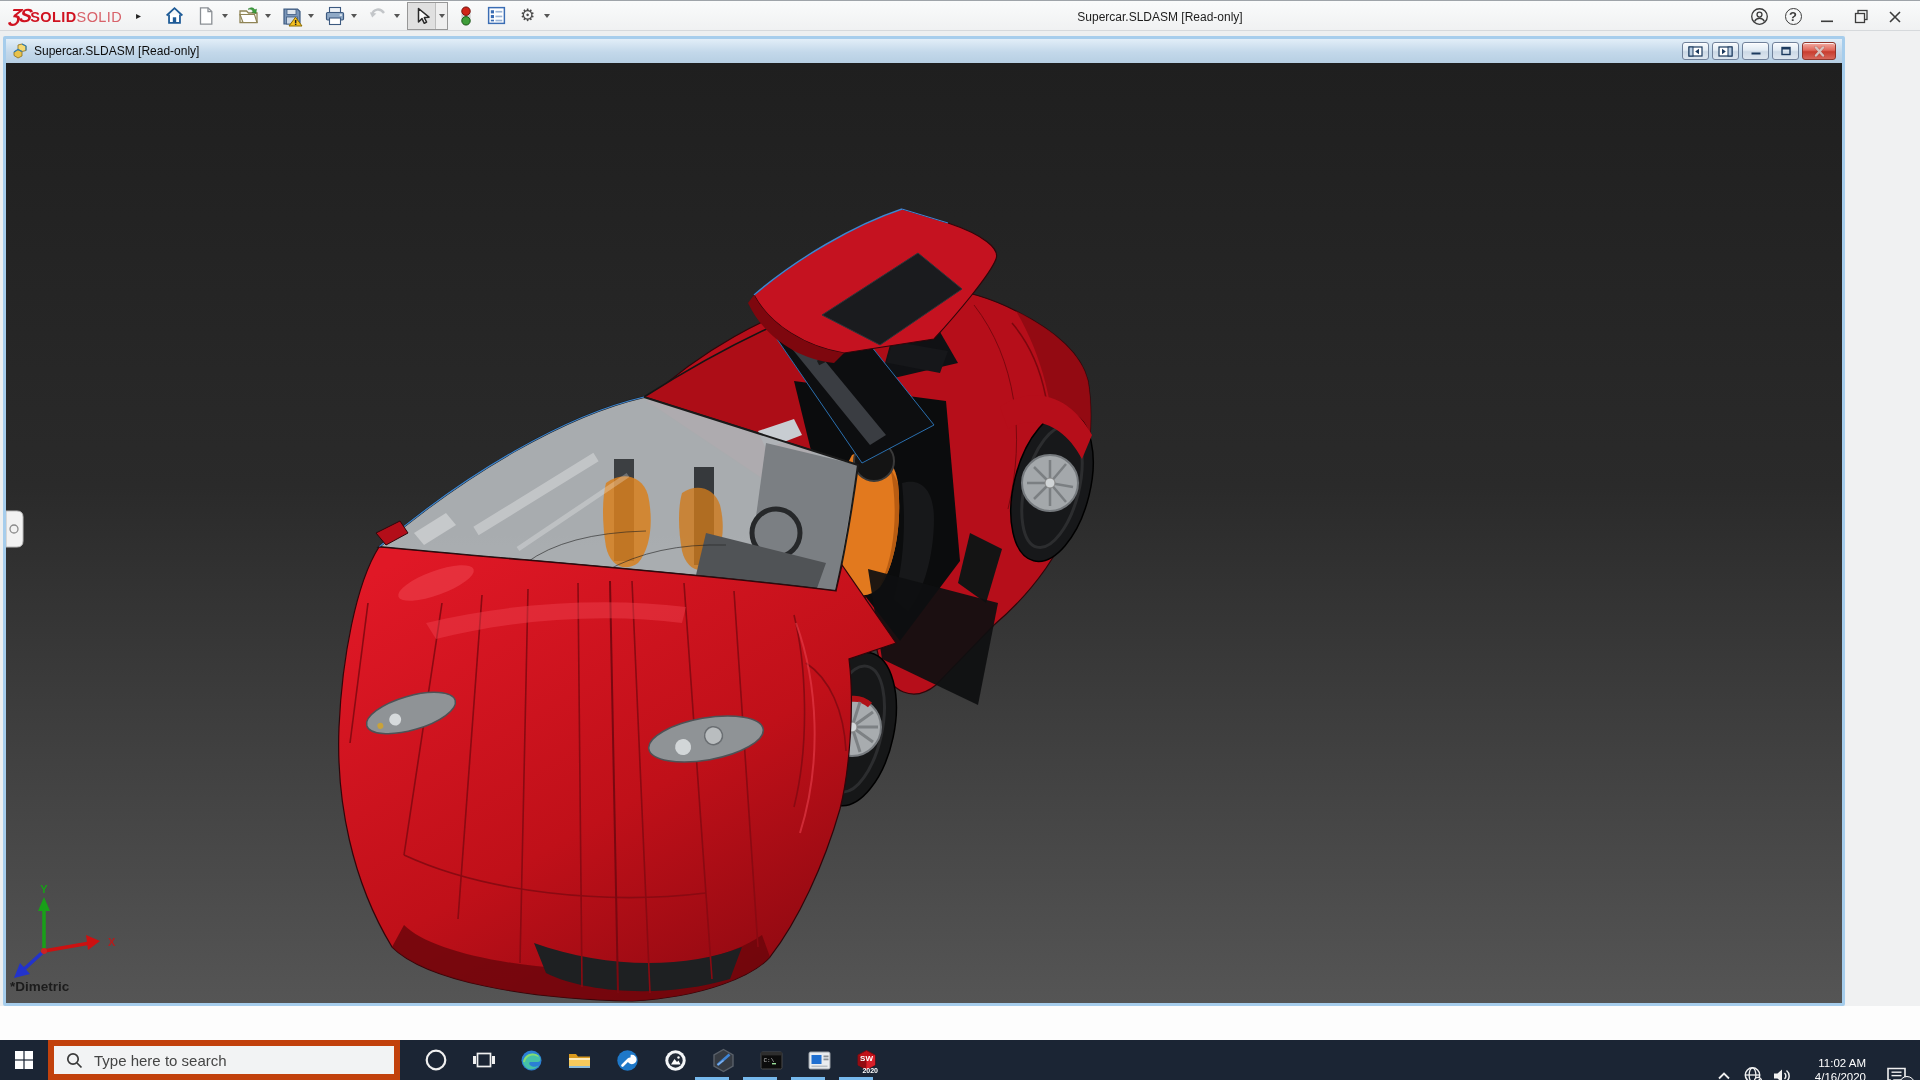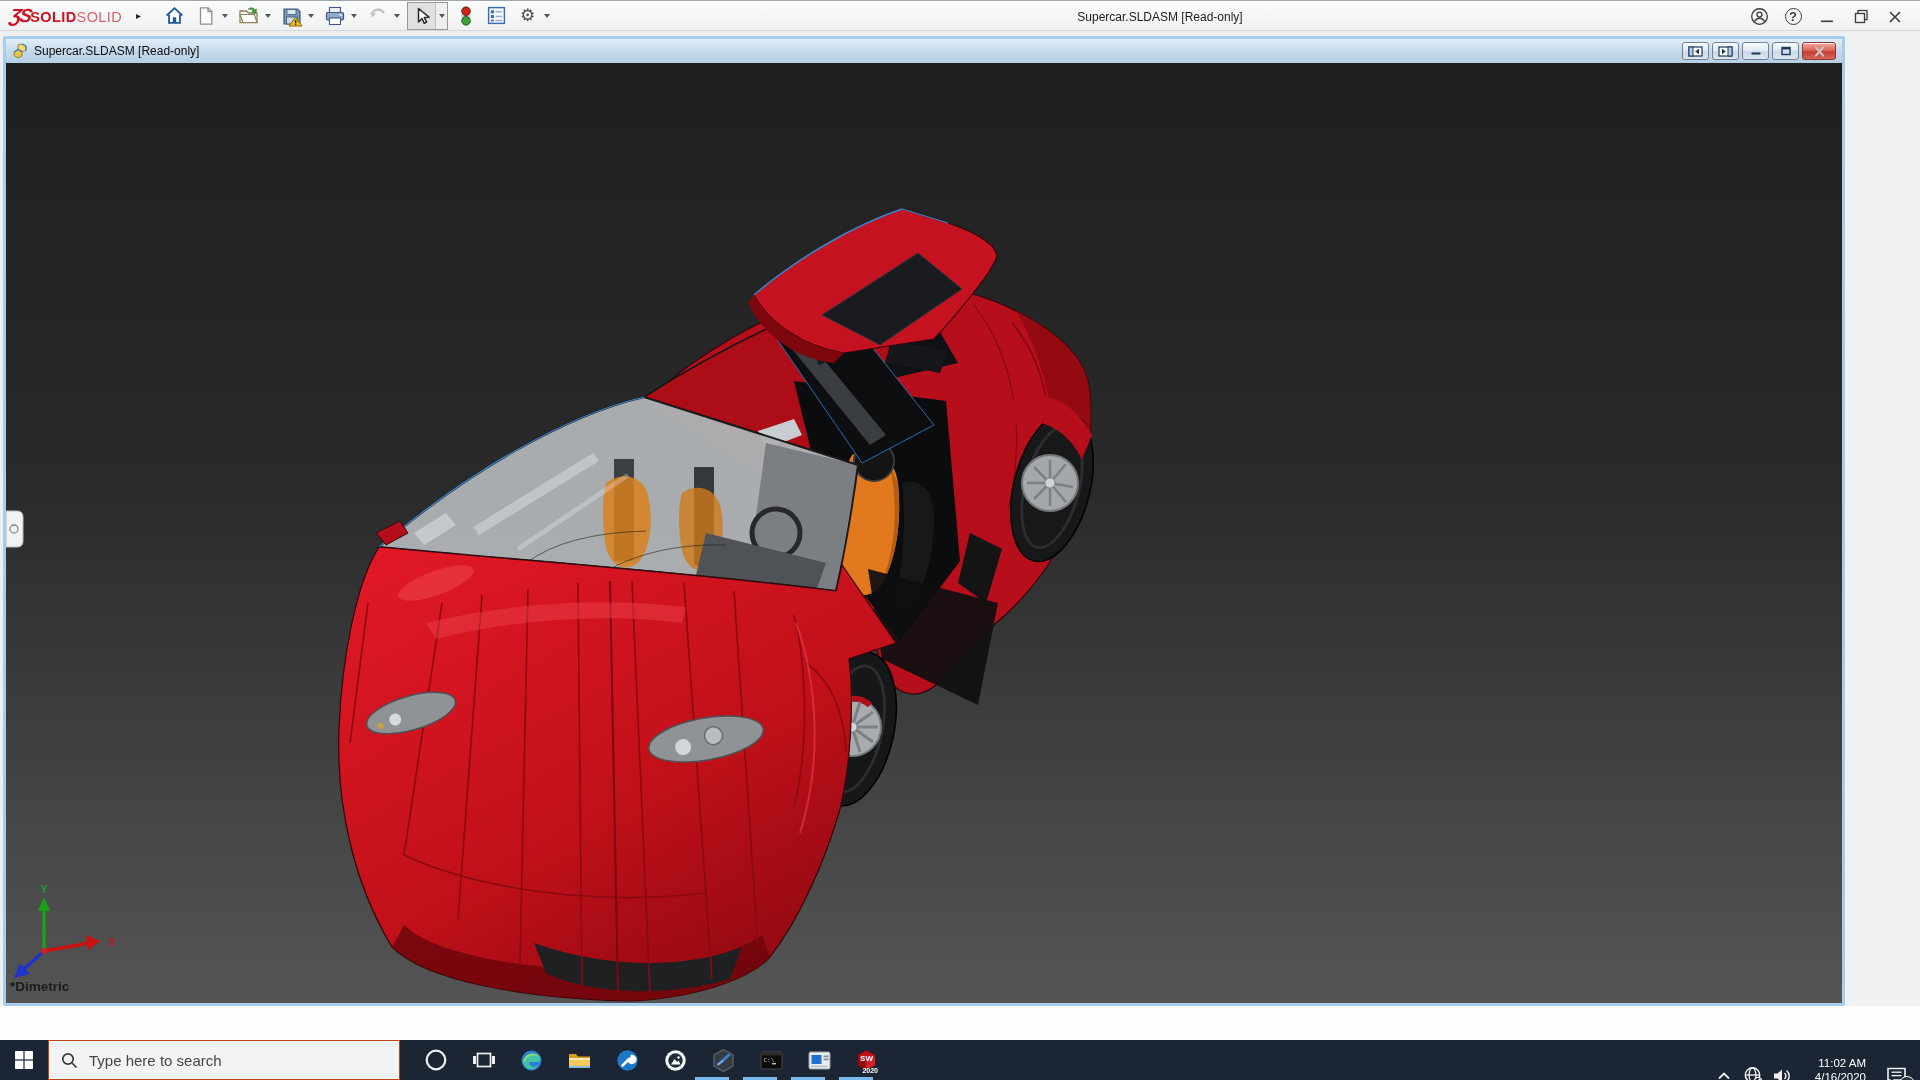--- a/index.html
+++ b/index.html
@@ -36,21 +36,21 @@
   .dc-close{width:34px;background:linear-gradient(#f3aca3,#e0675b 45%,#c83d2f 55%,#d7675b);border-color:#8e362c}
   .viewport{position:absolute;left:0;top:24px;right:0;bottom:0;overflow:hidden;background:linear-gradient(#1f1f1f,#2a2a2a 45%,#555)}
   svg.scene{position:absolute;left:0;top:0;width:100%;height:100%}
 
   .status-strip{position:absolute;left:0;top:1006px;width:1920px;height:34px;background:#fdfdfd;z-index:1}
   .right-strip{position:absolute;left:1845px;top:31px;width:75px;height:975px;background:#f0f1f2;z-index:1}
 
   
   .taskbar{position:absolute;left:0;top:1040px;width:1920px;height:40px;background:#1b2534;display:flex;align-items:stretch;z-index:10}
   .start{width:48px;display:flex;align-items:center;justify-content:center}
-  .searchbox{width:352px;background:#f2f3f4;border:1px solid #c2410c;display:flex;align-items:center;padding:0 12px;gap:11px}
+  .searchbox{width:352px;background:#f2f3f4;border:6px solid #c2410c;display:flex;align-items:center;padding:0 12px;gap:11px}
   .searchbox input{border:none;outline:none;background:transparent;font-size:15px;color:#2f2f2f;width:270px;font-family:inherit}
   .searchbox input::placeholder{color:#454545}
   .tb-apps{display:flex}
   .app-btn{width:48px;display:flex;align-items:center;justify-content:flex-end;position:relative}
   .app-btn.open::after{content:"";position:absolute;left:7px;right:7px;bottom:0;height:3px;background:#76b9ed}
   .tray{position:absolute;right:0;top:16px;height:40px;display:flex;align-items:flex-start}
   .tray-ico{width:29px;height:40px;display:flex;align-items:center;justify-content:center}
   .clock{width:66px;text-align:right;color:#fff;font-size:11.5px;line-height:14px;margin:0 8px 0 4px}
   .action{width:46px;height:40px;position:relative;display:flex;align-items:center;justify-content:center}
   .badge{position:absolute;right:5px;bottom:4px;width:16px;height:16px;border-radius:50%;background:#2a3240;border:1.5px solid #fff;color:#fff;font-size:10px;font-weight:bold;display:flex;align-items:center;justify-content:center}

